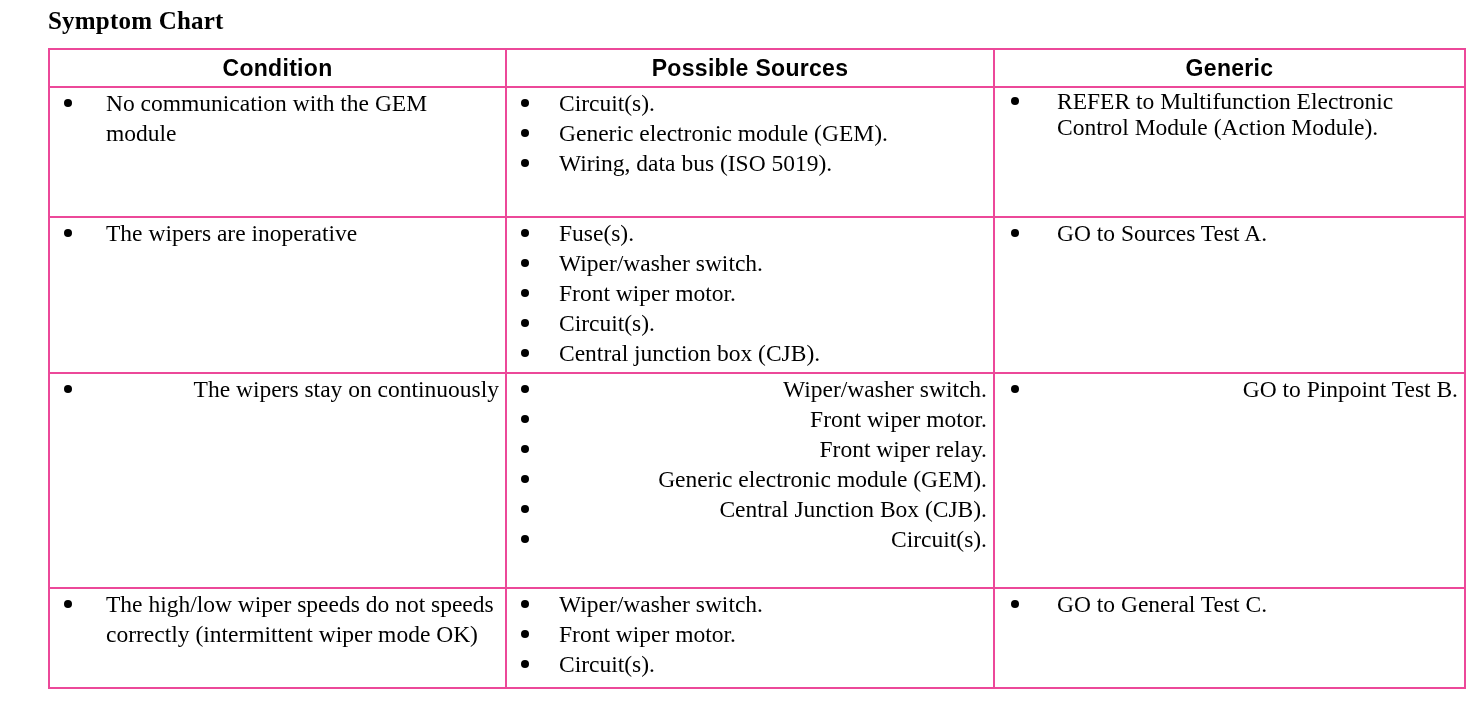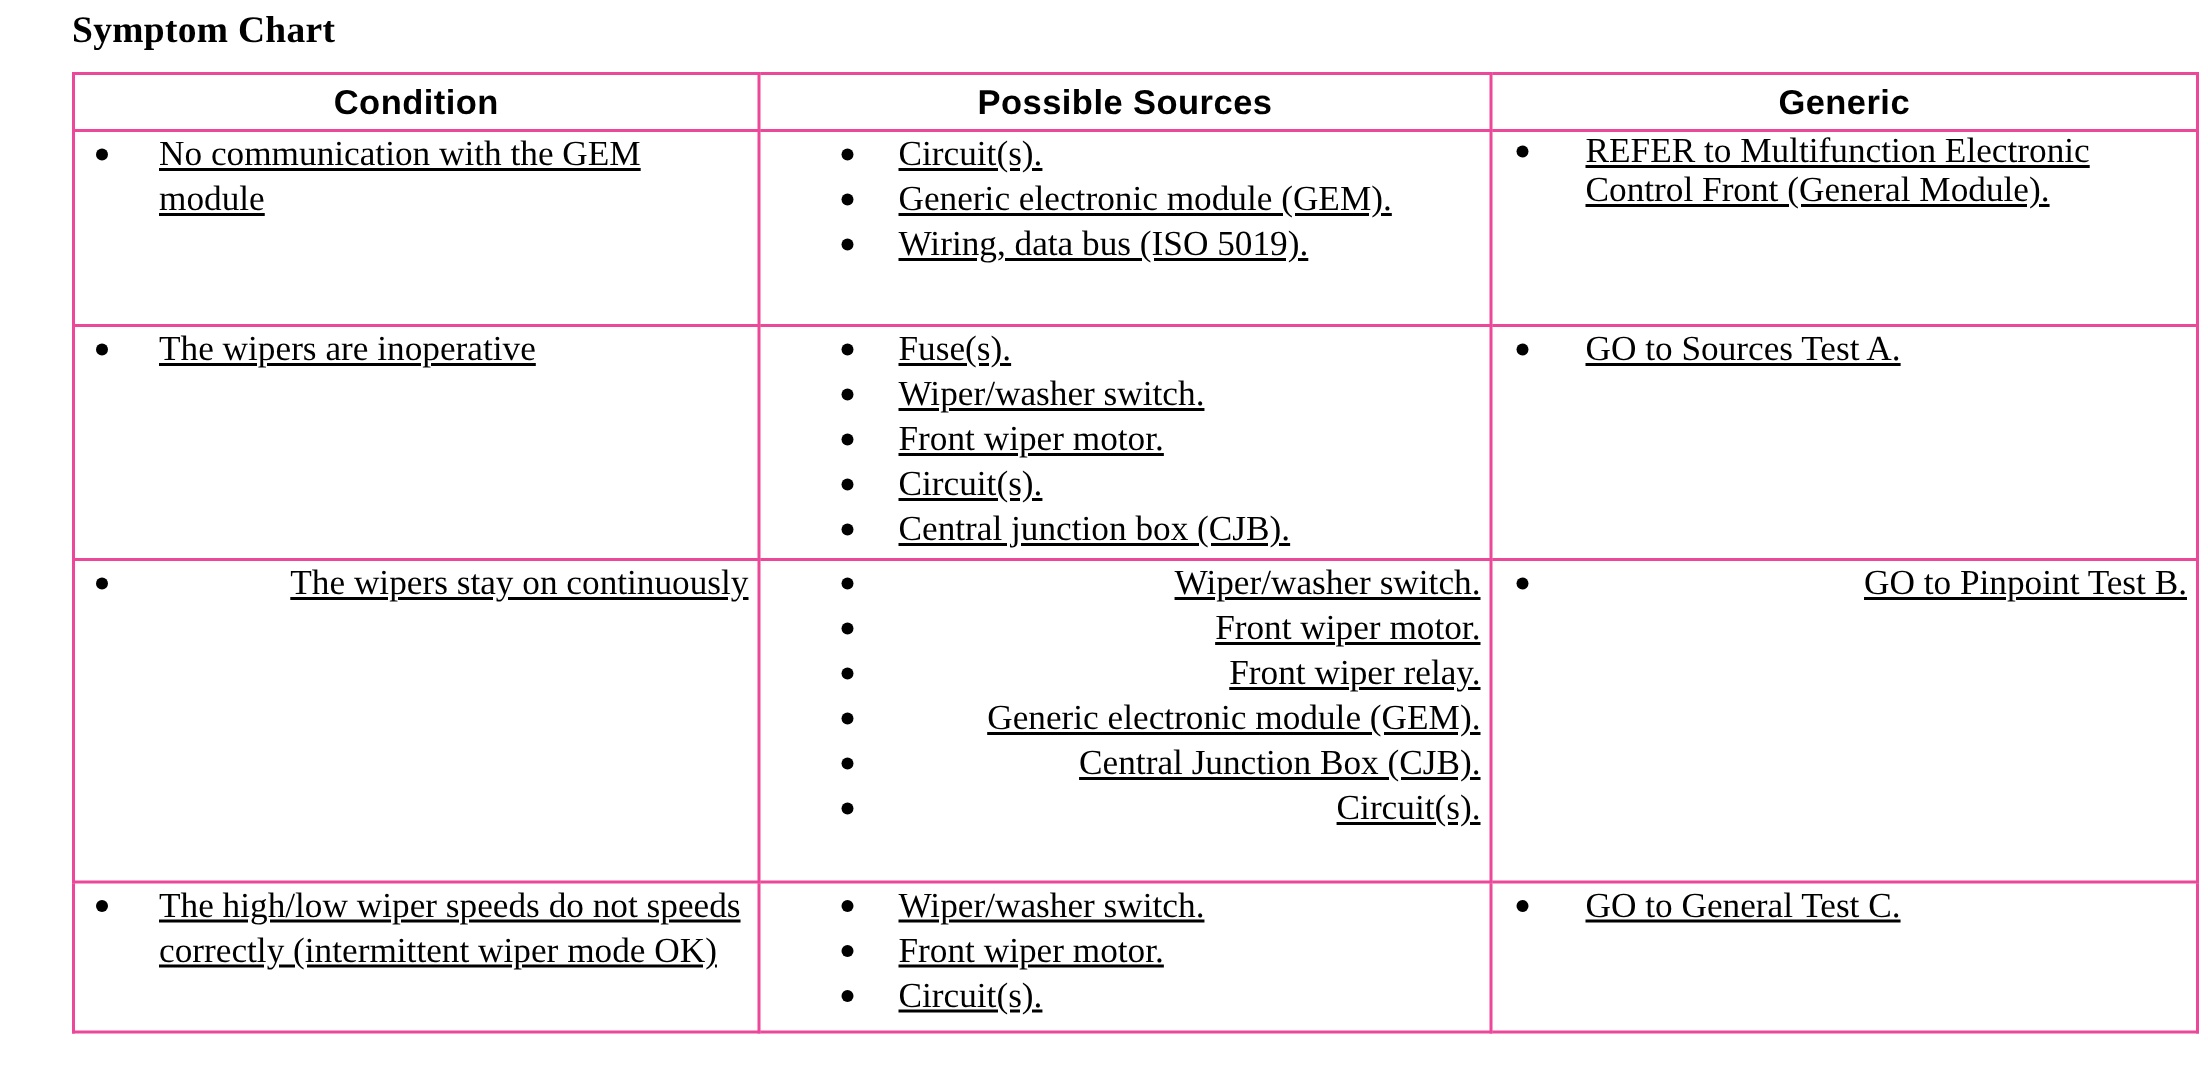--- a/index.html
+++ b/index.html
@@ -85,21 +85,20 @@
     margin: 0;
     padding: 0;
   }
   ul.bullets > li {
     position: relative;
     margin: 0 0 0 0;
     padding: 0 6px 0 57px;
     font-size: 23.5px;
     line-height: 30px;
     font-family: "Liberation Serif", "DejaVu Serif", serif;
-    text-decoration: underline;
   }
   ul.bullets > li .bullet-dot {
     position: absolute;
     left: 14px;
     top: 11px;
     width: 8px;
     height: 8px;
     background: #000000;
     border-radius: 50%;
     display: block;
@@ -120,21 +119,20 @@
 
   
   ul.bullets.action > li {
     padding-left: 62px;
   }
   ul.bullets.action > li .bullet-dot { left: 16px; }
 
   
   ul.bullets.sources > li {
     padding-left: 52px;
-    margin-left: 40px;
   }
   ul.bullets.sources > li .bullet-dot { left: 14px; }
 
   
   ul.bullets.condition > li {
     padding-left: 56px;
   }
   ul.bullets.condition > li .bullet-dot { left: 14px; }
 
   
@@ -193,21 +191,21 @@
             <li>
               <span class="bullet-dot"></span>
               <span class="li-text">Wiring, data bus (ISO 5019).</span>
             </li>
           </ul>
         </td>
         <td class="cell cell-tight">
           <ul class="bullets action tight">
             <li>
               <span class="bullet-dot"></span>
-              <span class="li-text">REFER to Multifunction Electronic Control Front (General Module).</span>
+              <span class="li-text">REFER to Multifunction Electronic Control Module (Action Module).</span>
             </li>
           </ul>
         </td>
       </tr>
 
       <tr class="row-2">
         <td class="cell">
           <ul class="bullets condition">
             <li>
               <span class="bullet-dot"></span>

